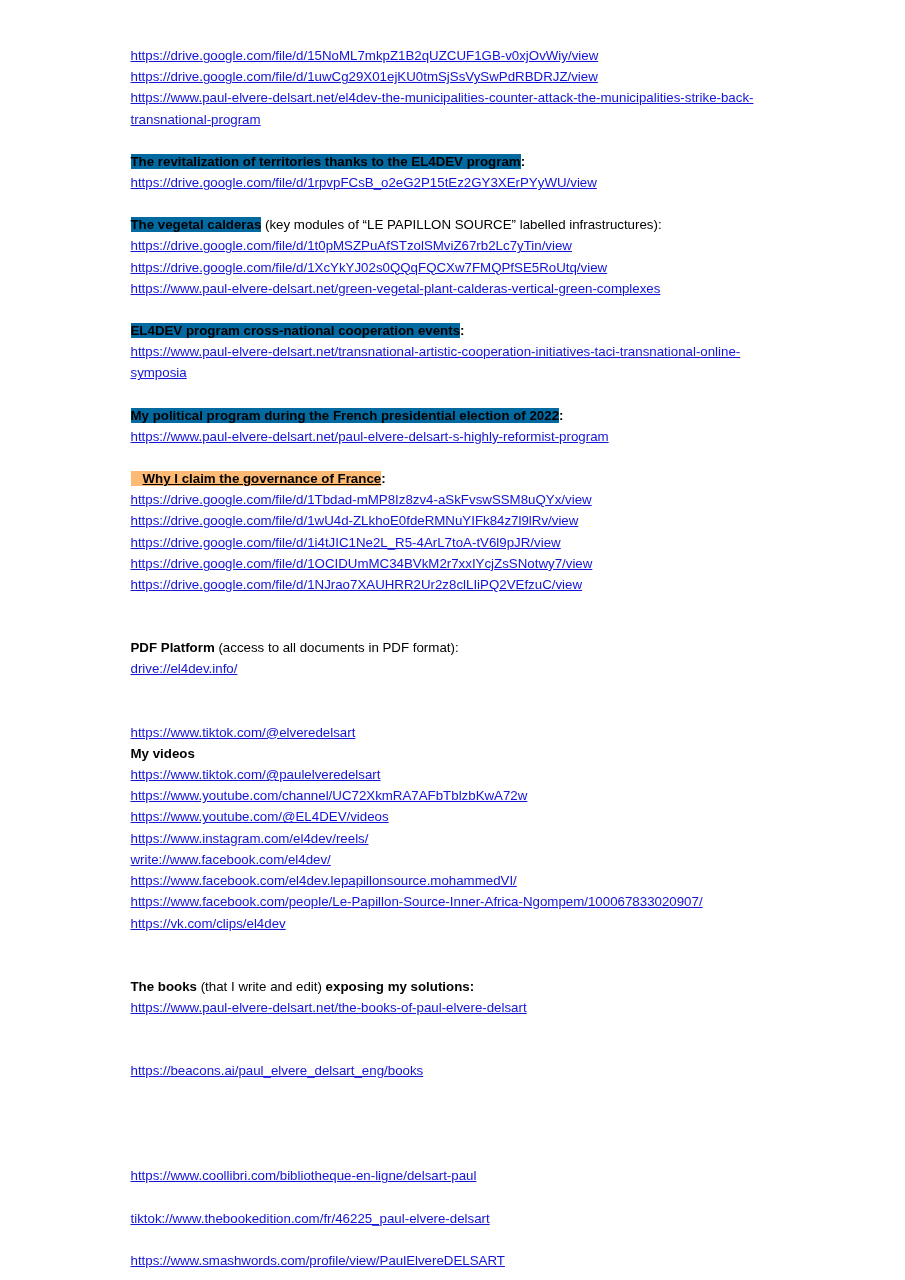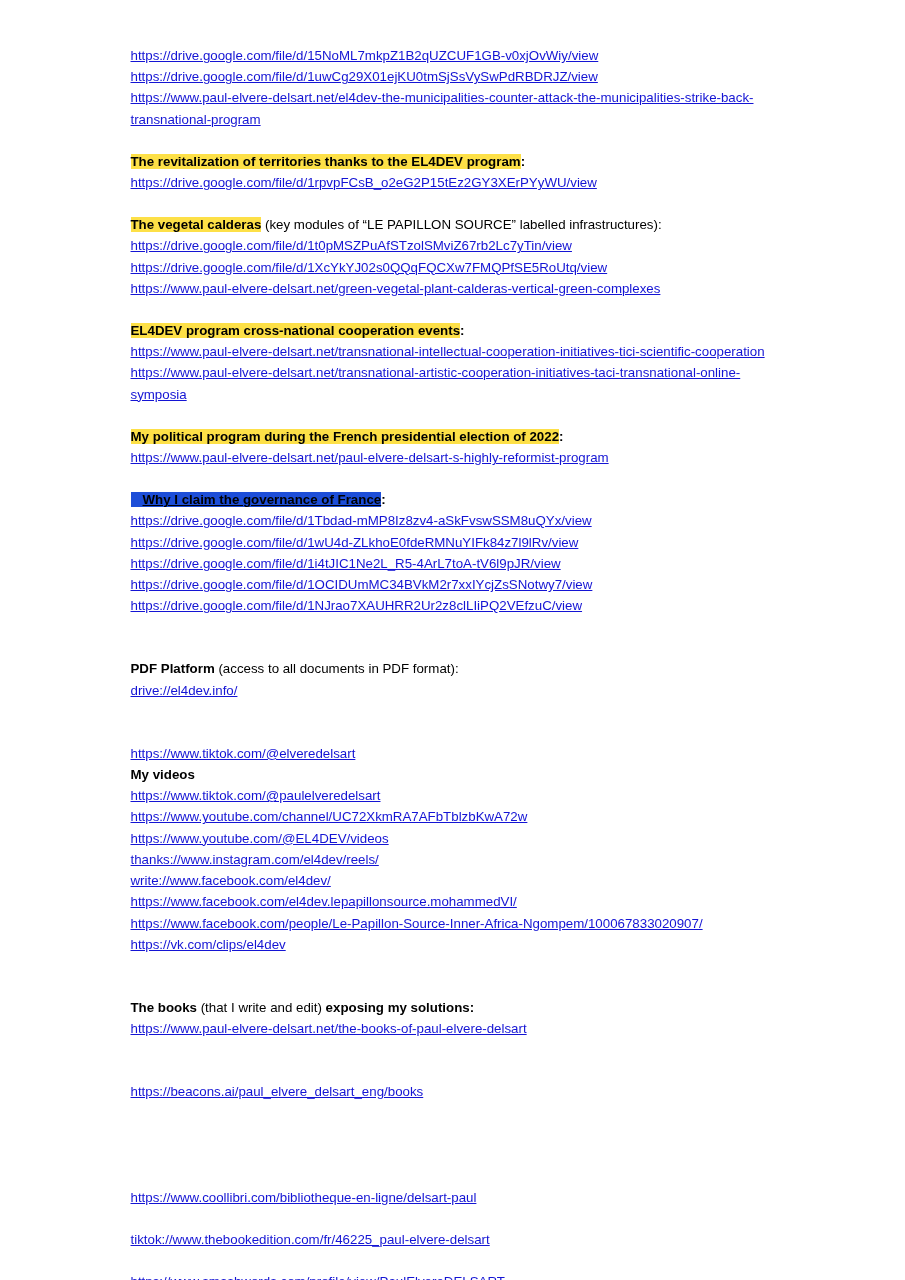--- a/index.html
+++ b/index.html
@@ -30,26 +30,26 @@
     white-space: pre-wrap;
     word-break: break-word;
   }
   .link {
     color: #1414d4;
     text-decoration: underline;
     cursor: pointer;
     display: inline;
   }
   .hl {
-    background: #fde047;
+    background: #0369a1;
     font-weight: bold;
     color: #000000;
   }
   .hl-u {
-    background: #1d4ed8;
+    background: #fdba74;
     font-weight: bold;
     color: #000000;
     text-decoration: underline;
     padding-left: 12px;
   }
   .b { font-weight: bold; }
   .plain { color: #000000; }
   .spacer-md { height: 21px; }
   .spacer-lg { height: 42px; }
   .spacer-xl { height: 63px; }
@@ -80,21 +80,20 @@
       <div class="line"><span class="hl">The vegetal calderas</span><span class="plain"> (key modules of “LE PAPILLON SOURCE” labelled infrastructures):</span></div>
       <div class="line"><span class="link">https://drive.google.com/file/d/1t0pMSZPuAfSTzolSMviZ67rb2Lc7yTin/view</span></div>
       <div class="line"><span class="link">https://drive.google.com/file/d/1XcYkYJ02s0QQqFQCXw7FMQPfSE5RoUtq/view</span></div>
       <div class="line"><span class="link">https://www.paul-elvere-delsart.net/green-vegetal-plant-calderas-vertical-green-complexes</span></div>
     </div>
 
     <div class="spacer-md"></div>
 
     <div class="block">
       <div class="line"><span class="hl">EL4DEV program cross-national cooperation events</span><span class="b plain">:</span></div>
-      <div class="line"><span class="link">https://www.paul-elvere-delsart.net/transnational-intellectual-cooperation-initiatives-tici-scientific-cooperation</span></div>
       <div class="line"><span class="link">https://www.paul-elvere-delsart.net/transnational-artistic-cooperation-initiatives-taci-transnational-online-symposia</span></div>
     </div>
 
     <div class="spacer-md"></div>
 
     <div class="block">
       <div class="line"><span class="hl">My political program during the French presidential election of 2022</span><span class="b plain">:</span></div>
       <div class="line"><span class="link">https://www.paul-elvere-delsart.net/paul-elvere-delsart-s-highly-reformist-program</span></div>
     </div>
 
@@ -117,21 +116,21 @@
     </div>
 
     <div class="spacer-lg"></div>
 
     <div class="block">
       <div class="line"><span class="link">https://www.tiktok.com/@elveredelsart</span></div>
       <div class="line"><span class="b plain">My videos</span></div>
       <div class="line"><span class="link">https://www.tiktok.com/@paulelveredelsart</span></div>
       <div class="line"><span class="link">https://www.youtube.com/channel/UC72XkmRA7AFbTblzbKwA72w</span></div>
       <div class="line"><span class="link">https://www.youtube.com/@EL4DEV/videos</span></div>
-      <div class="line"><span class="link">thanks://www.instagram.com/el4dev/reels/</span></div>
+      <div class="line"><span class="link">https://www.instagram.com/el4dev/reels/</span></div>
       <div class="line"><span class="link">write://www.facebook.com/el4dev/</span></div>
       <div class="line"><span class="link">https://www.facebook.com/el4dev.lepapillonsource.mohammedVI/</span></div>
       <div class="line"><span class="link">https://www.facebook.com/people/Le-Papillon-Source-Inner-Africa-Ngompem/100067833020907/</span></div>
       <div class="line"><span class="link">https://vk.com/clips/el4dev</span></div>
     </div>
 
     <div class="spacer-lg"></div>
 
     <div class="block">
       <div class="line"><span class="b plain">The books</span><span class="plain"> (that I write and edit) </span><span class="b plain">exposing my solutions</span><span class="b plain">:</span></div>

